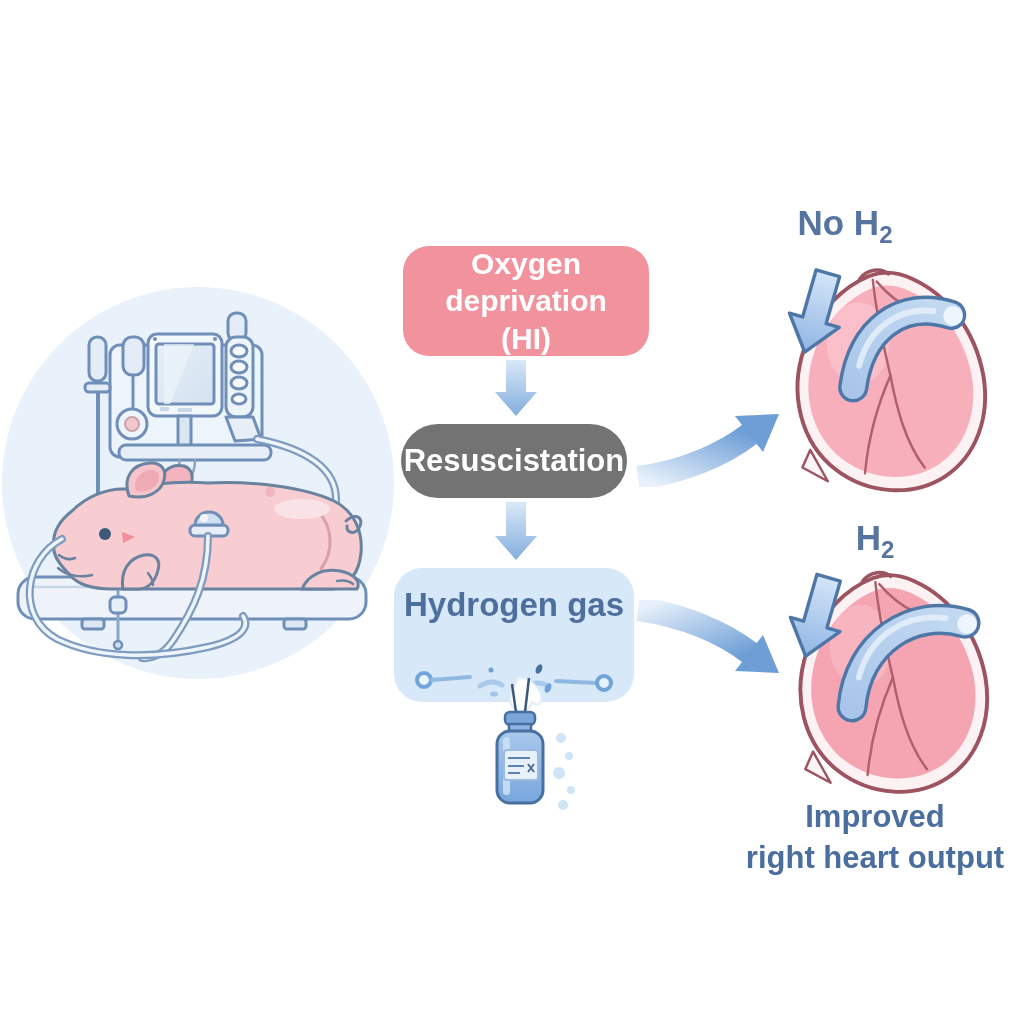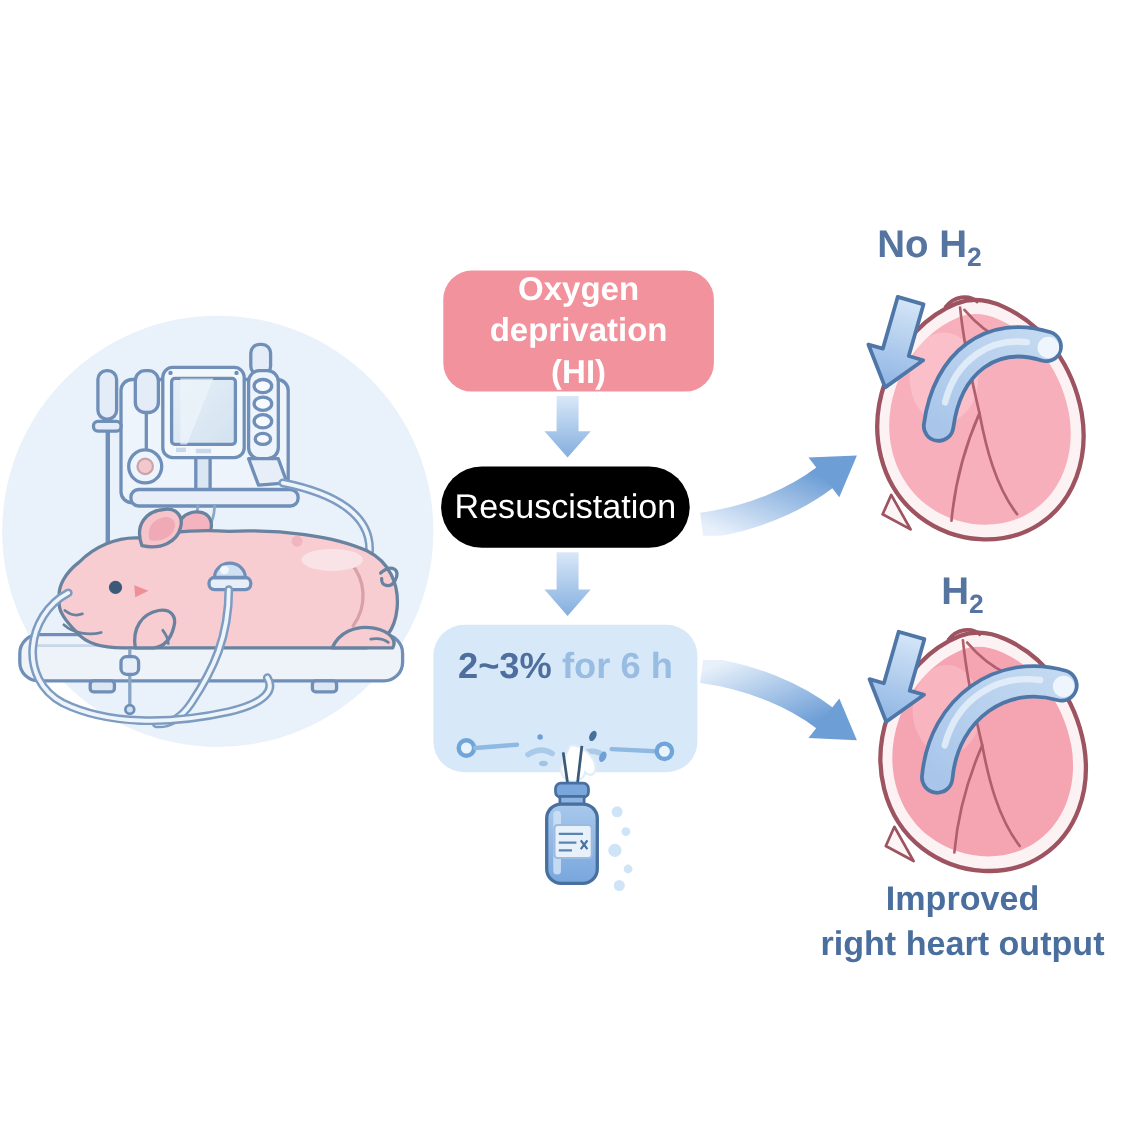--- a/index.html
+++ b/index.html
@@ -5,22 +5,22 @@
   html,body{margin:0;padding:0;background:#ffffff;}
   #canvas{
     position:relative;width:1024px;height:1024px;background:#ffffff;overflow:hidden;
     font-family:"Liberation Sans","DejaVu Sans",sans-serif;
   }
   .abs{position:absolute;}
   
   .fc-box{display:flex;flex-direction:column;align-items:center;justify-content:center;text-align:center;box-sizing:border-box;}
   .box1{left:403px;top:246px;width:246px;height:110px;background:#f2929c;border-radius:26px;
         color:#ffffff;font-size:30px;font-weight:600;line-height:1.25;padding:0 14px;}
-  .box2{left:401px;top:424px;width:226px;height:74px;background:#000000;border-radius:37px;
-        color:#ffffff;font-size:31px;font-weight:400;text-align:center;}
+  .box2{left:401px;top:424px;width:226px;height:74px;background:#737373;border-radius:37px;
+        color:#ffffff;font-size:31px;font-weight:700;text-align:center;}
   .box3{left:394px;top:568px;width:240px;height:134px;background:#d7e8f8;border-radius:28px;
         color:#4e6f9d;font-size:33px;font-weight:600;line-height:1.25;justify-content:flex-start;padding-top:16px;}
   .box3 .dose-light{color:#98bce2;font-weight:600;}
   
   .scene-circle{left:2px;top:287px;width:392px;height:392px;border-radius:50%;background:#e9f1fa;}
   
   .h2-label{width:180px;text-align:center;color:#55749f;font-weight:bold;font-size:35px;}
   .h2-label sub{font-size:24px;}
   .caption{left:715px;top:797px;width:320px;text-align:center;color:#4a6f9e;font-size:31px;font-weight:600;line-height:1.32;}
   svg{display:block;}
@@ -166,21 +166,21 @@
     <defs>
         <linearGradient id="gd2" x1="0" y1="0" x2="0" y2="1">
       <stop offset="0" stop-color="#d9e8f8"></stop>
           <stop offset="1" stop-color="#83aede"></stop>
         </linearGradient>
       </defs>
     <path d="M13,2 L33,2 L33,36 L44,36 L23,60 L2,36 L13,36 Z" fill="url(#gd2)"></path>
   </svg>
 
   <div class="abs fc-box box3">
-    <span><span>2~3%</span><span class="dose-light"> for 6 h</span></span>
+    <span>Hydrogen gas</span>
 
     <svg class="abs" style="left:0;bottom:2px;" width="240" height="40" viewBox="0 0 240 40">
       <g fill="none" stroke-linecap="round">
         <circle cx="30" cy="20" r="7" fill="#e9f3fb" stroke="#6fa5d8" stroke-width="4"></circle>
         <path d="M38,20 L76,17" stroke="#8fb9e2" stroke-width="4"></path>
         <path d="M86,26 C94,21 102,21 108,25" stroke="#a9cbe9" stroke-width="5"></path>
         <circle cx="97" cy="10" r="2.5" fill="#6f9fd8" stroke="none"></circle>
         <path d="M132,27 C140,22 148,22 154,26" stroke="#a9cbe9" stroke-width="5"></path>
         <ellipse cx="145" cy="9" rx="3" ry="5" transform="rotate(25 145 9)" fill="#48709d" stroke="none"></ellipse>
         <path d="M162,21 L202,23" stroke="#8fb9e2" stroke-width="4"></path>

